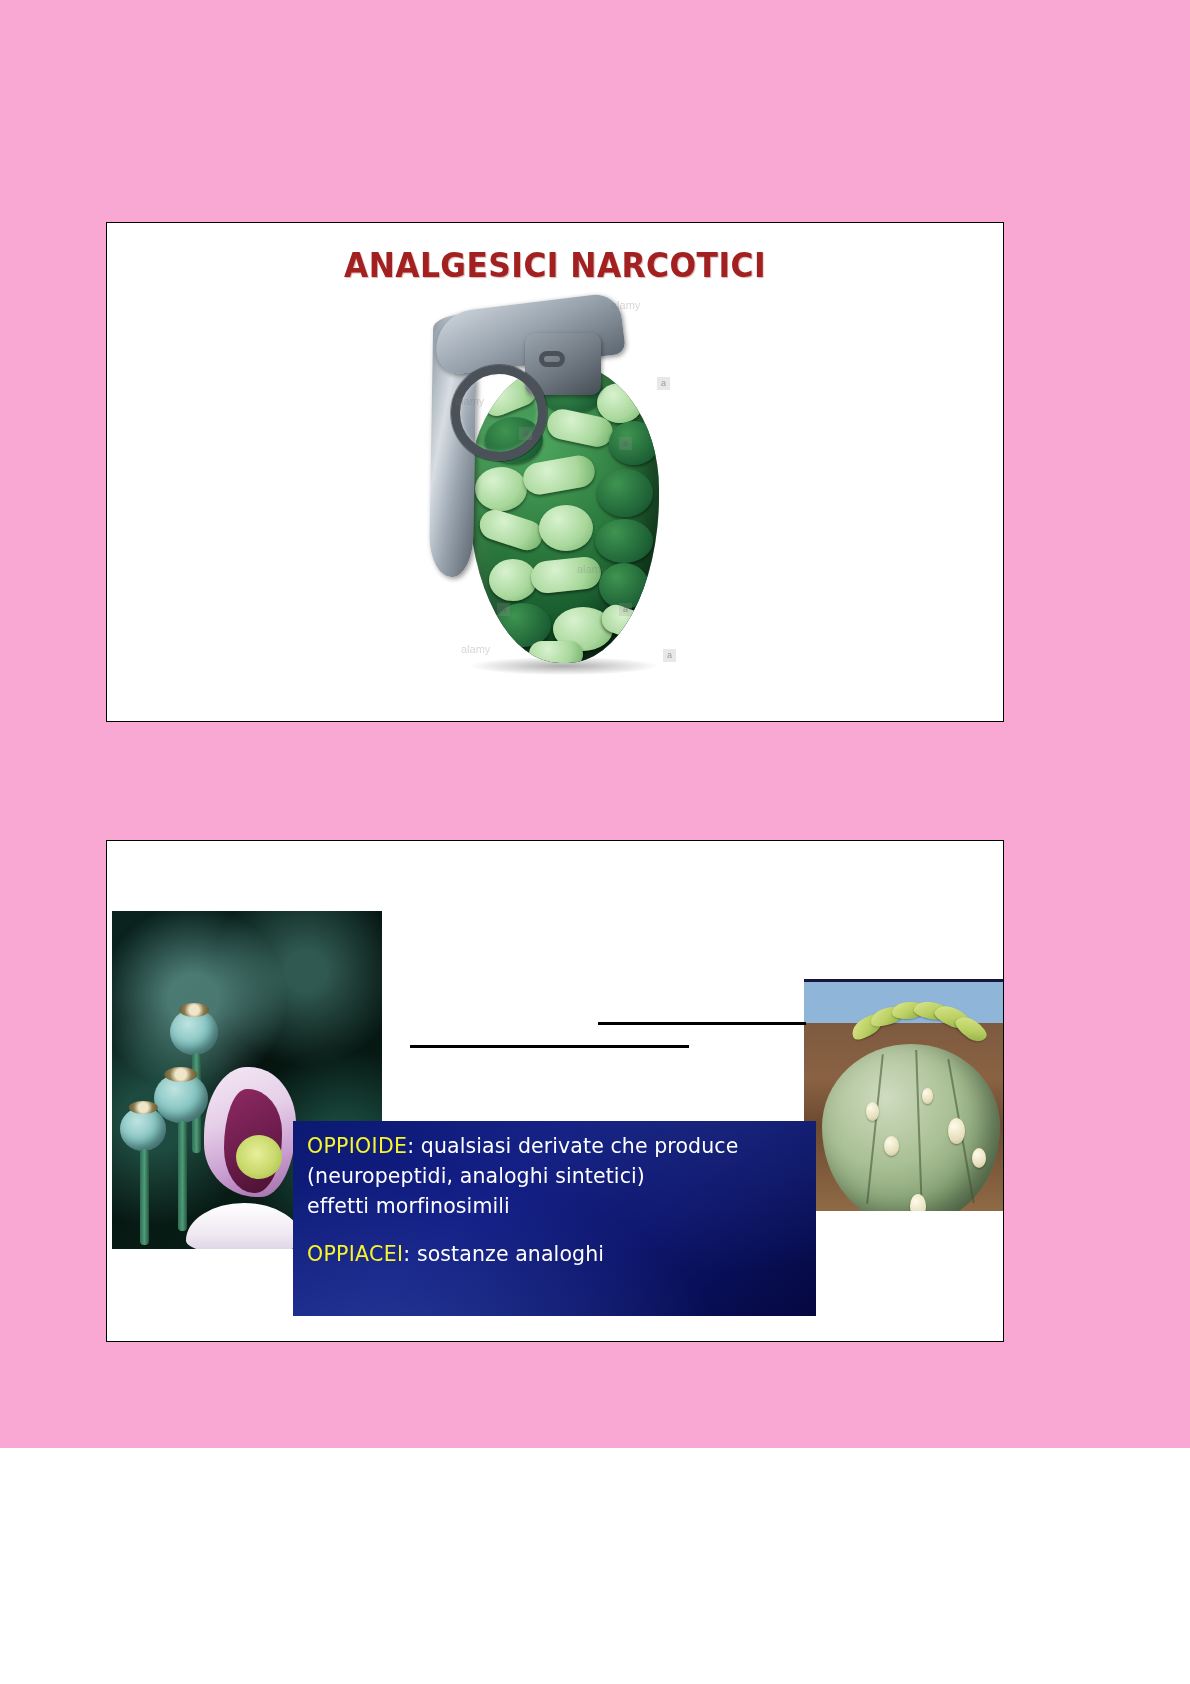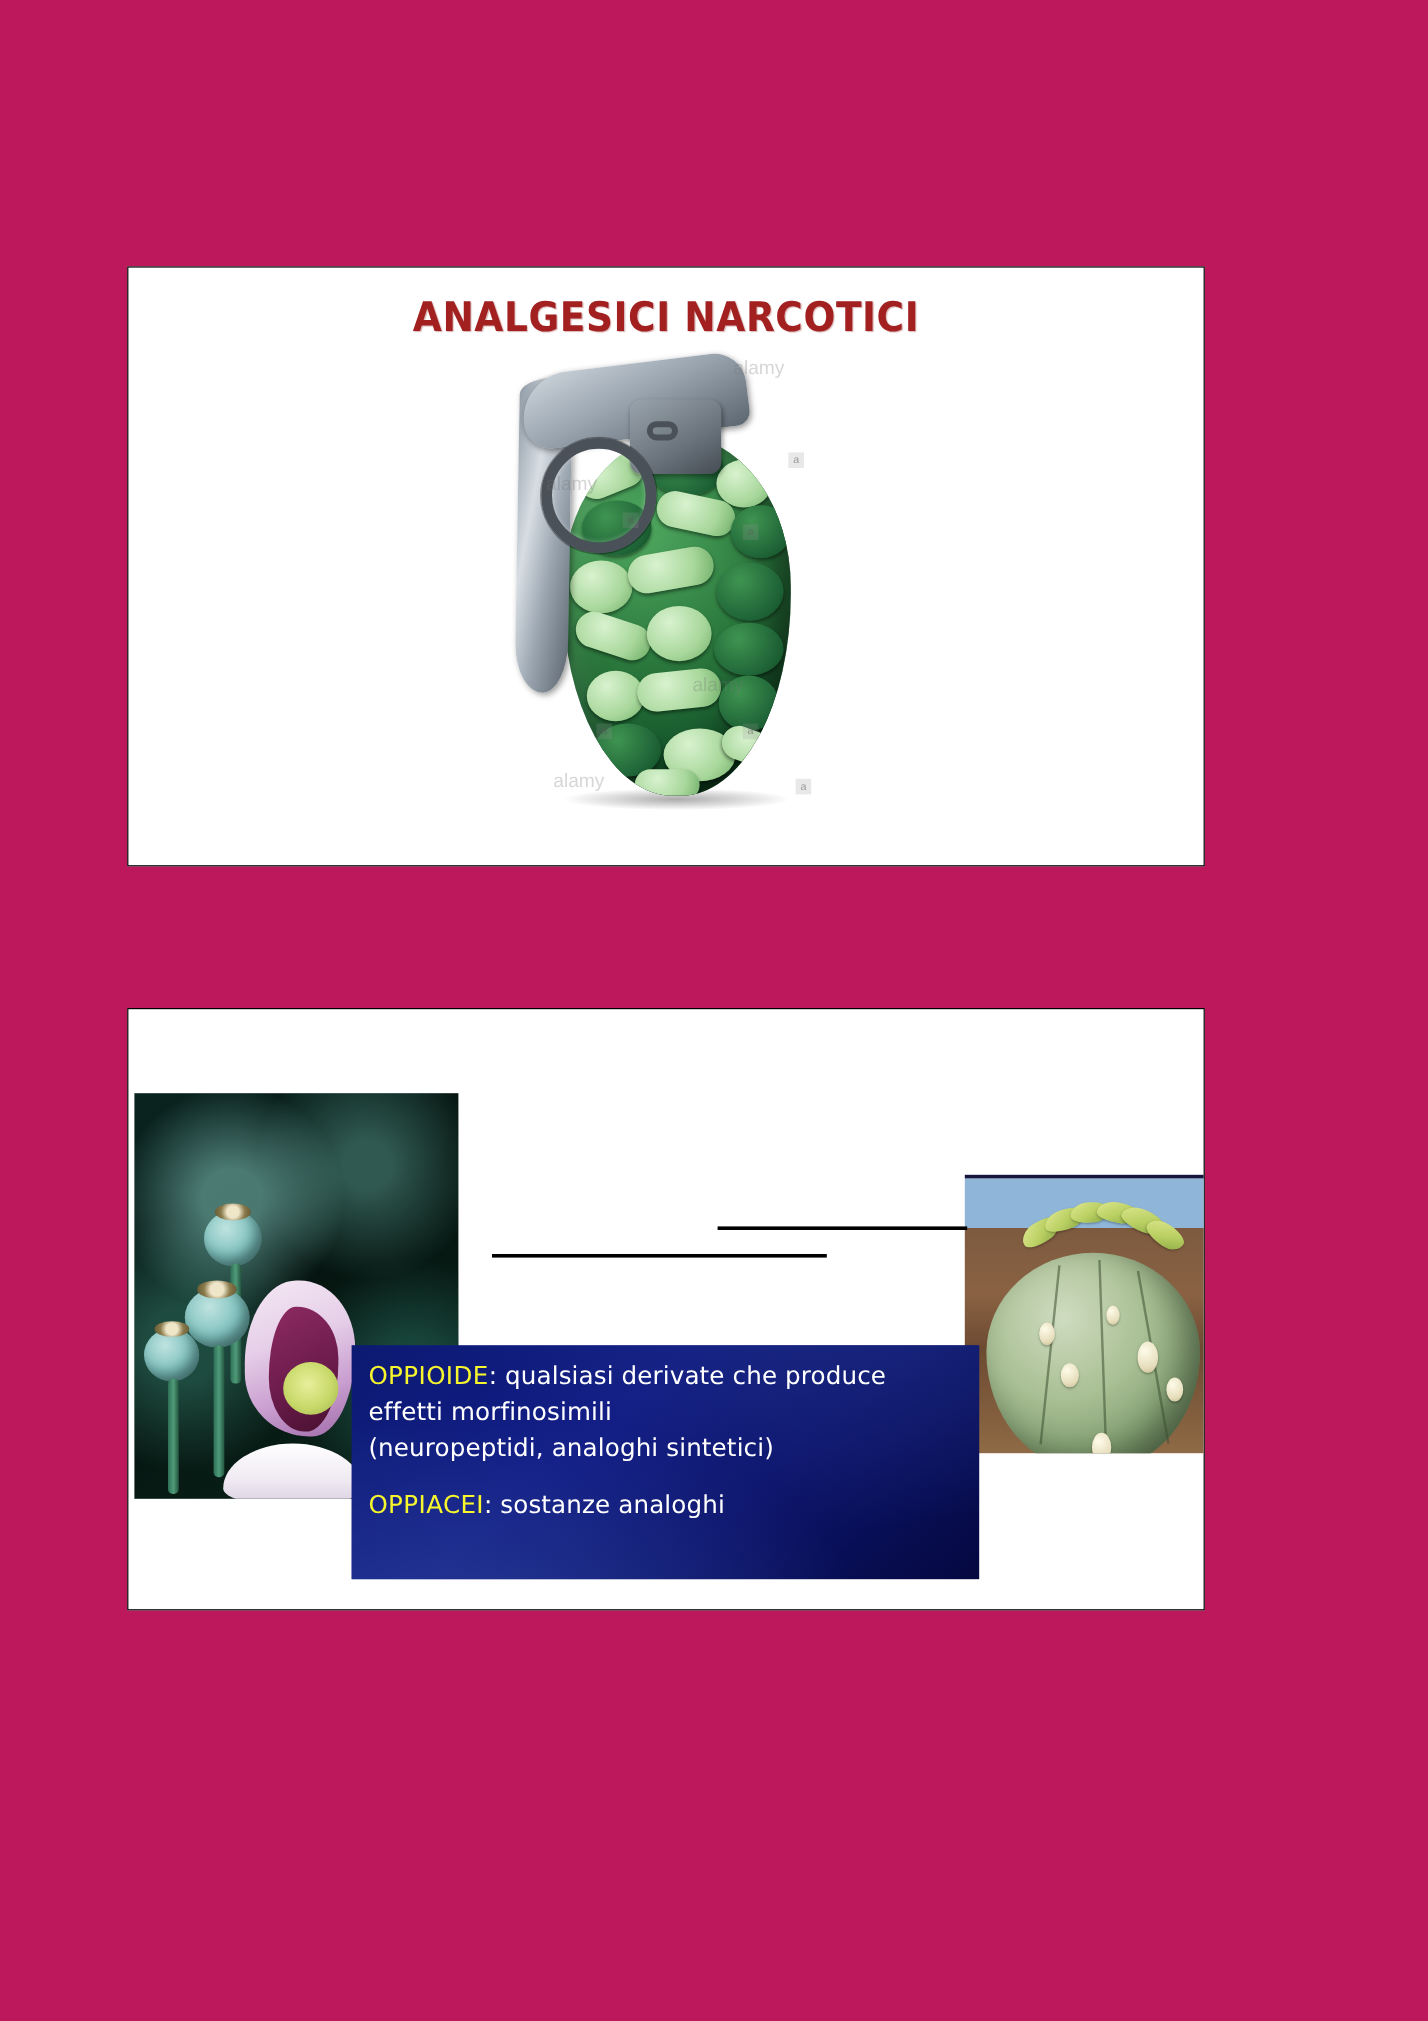--- a/index.html
+++ b/index.html
@@ -8,22 +8,22 @@
     width: 1190px;
     height: 1684px;
     background: #ffffff;
     font-family: "Liberation Sans", sans-serif;
     overflow: hidden;
   }
 
   .page {
     position: relative;
     width: 1190px;
-    height: 1684px;
-    background: #be185d;
+    height: 1448px;
+    background: #f9a8d4;
   }
 
   
   .slide1 {
     position: absolute;
     left: 106px;
     top: 222px;
     width: 898px;
     height: 500px;
     border: 1.6px solid #000000;
@@ -148,21 +148,21 @@
     top: 372px;
     width: 186px;
     height: 18px;
     border-radius: 50%;
     background: radial-gradient(ellipse at center, rgba(70,70,70,.45), rgba(255,255,255,0) 72%);
   }
 
   .wm {
     position: absolute;
     color: rgba(120,120,120,.30);
-    font-size: 16px;
+    font-size: 11px;
     font-family: "Liberation Sans", sans-serif;
     pointer-events: none;
   }
   .wm-box {
     position: absolute;
     width: 13px; height: 13px;
     background: rgba(150,150,150,.22);
     color: rgba(90,90,90,.55);
     font-size: 9px;
     line-height: 13px;
@@ -399,22 +399,22 @@
         <span class="latex" style="left:88px;  top:150px; width:16px; height:24px;"></span>
       </div>
     </div>
 
     <div class="rule rule-top"></div>
     <div class="rule rule-bot"></div>
 
     <div class="callout">
       <div>
         <span class="kw">OPPIOIDE</span><span>: </span><span>qualsiasi derivate che produce</span>
+        <div>(neuropeptidi, analoghi sintetici)</div>
         <div> effetti morfinosimili</div>
-        <div>(neuropeptidi, analoghi sintetici)</div>
       </div>
 
       <span class="gap"></span>
 
       <div>
         <span class="kw">OPPIACEI</span><span>: </span><span>sostanze analoghi</span>
       </div>
     </div>
 
   </div>

